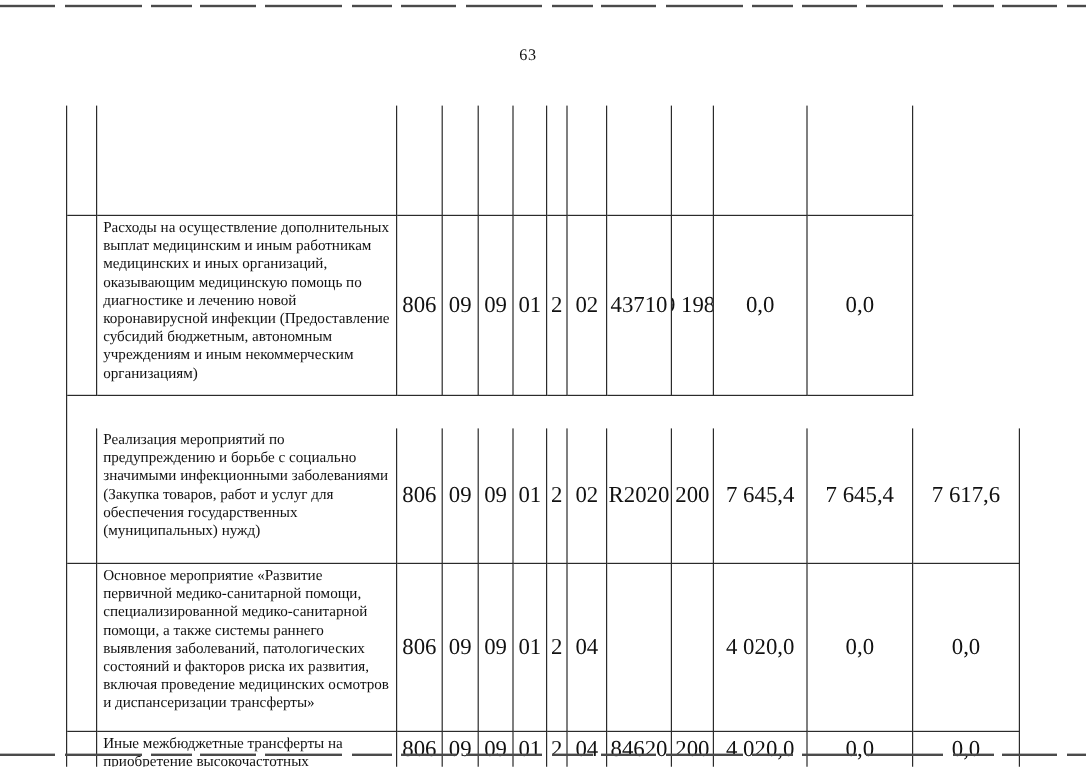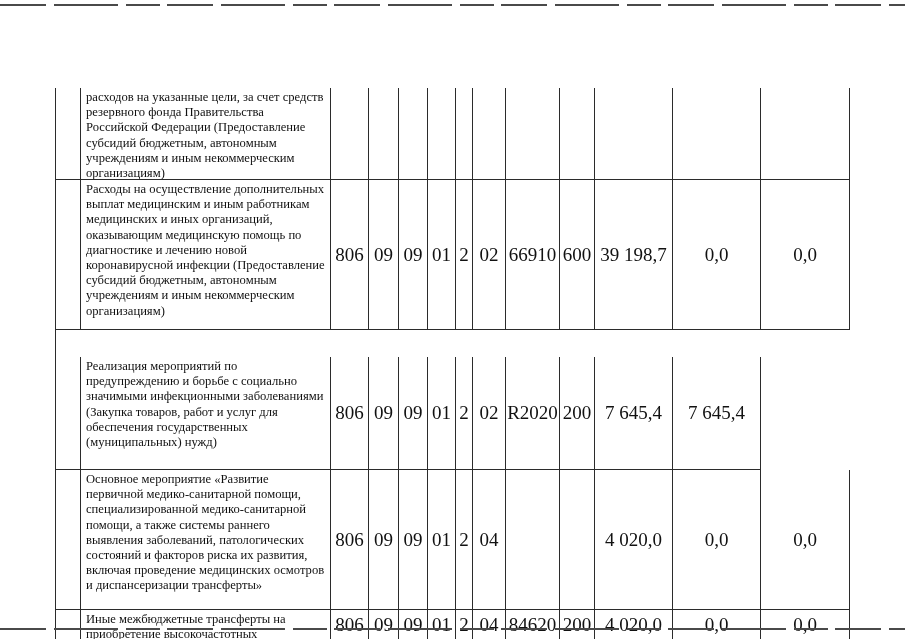--- a/index.html
+++ b/index.html
@@ -59,24 +59,24 @@
   .trow.top-align .cell.num {
     align-items: flex-start;
     padding-top: 4px;
   }
 </style>
 </head>
 <body>
 
 <div class="page">
   <div class="tear top"></div>
+  <div class="page-number">63</div>
   <div class="table-wrap">
       <div class="trow top-align" style="height: 92px;">
         <div class="cell narrow"></div>
-        <div class="cell text">расходов на указанные цели, за счет средств резервного фонда Правительства Российской Федерации (Предоставление субсидий бюджетным, автономным учреждениям и иным некоммерческим организациям)</div>
         <div class="cell num"></div>
         <div class="cell num"></div>
         <div class="cell num"></div>
         <div class="cell num"></div>
         <div class="cell num"></div>
         <div class="cell num"></div>
         <div class="cell num"></div>
         <div class="cell num"></div>
         <div class="cell num"></div>
         <div class="cell num"></div>
@@ -84,39 +84,39 @@
       </div>
       <div class="trow" style="height: 150px;">
         <div class="cell narrow"></div>
         <div class="cell text">Расходы на осуществление дополнительных выплат медицинским и иным работникам медицинских и иных организаций, оказывающим медицинскую помощь по диагностике и лечению новой коронавирусной инфекции (Предоставление субсидий бюджетным, автономным учреждениям и иным некоммерческим организациям)</div>
         <div class="cell num">806</div>
         <div class="cell num">09</div>
         <div class="cell num">09</div>
         <div class="cell num">01</div>
         <div class="cell num">2</div>
         <div class="cell num">02</div>
-        <div class="cell num">66910</div>
-        <div class="cell num">600</div>
+        <div class="cell num">43710</div>
         <div class="cell num">39 198,7</div>
         <div class="cell num">0,0</div>
         <div class="cell num">0,0</div>
       </div>
       <div class="trow" style="height: 113px; margin-top: 27px;">
         <div class="cell narrow"></div>
         <div class="cell text">Реализация мероприятий по предупреждению и борьбе с социально значимыми инфекционными заболеваниями (Закупка товаров, работ и услуг для обеспечения государственных (муниципальных) нужд)</div>
         <div class="cell num">806</div>
         <div class="cell num">09</div>
         <div class="cell num">09</div>
         <div class="cell num">01</div>
         <div class="cell num">2</div>
         <div class="cell num">02</div>
         <div class="cell num">R2020</div>
         <div class="cell num">200</div>
         <div class="cell num">7 645,4</div>
         <div class="cell num">7 645,4</div>
+        <div class="cell num">7 617,6</div>
       </div>
       <div class="trow" style="height: 140px;">
         <div class="cell narrow"></div>
         <div class="cell text">Основное мероприятие «Развитие первичной медико-санитарной помощи, специализированной медико-санитарной помощи, а также системы раннего выявления заболеваний, патологических состояний и факторов риска их развития, включая проведение медицинских осмотров и диспансеризации трансферты»</div>
         <div class="cell num">806</div>
         <div class="cell num">09</div>
         <div class="cell num">09</div>
         <div class="cell num">01</div>
         <div class="cell num">2</div>
         <div class="cell num">04</div>

